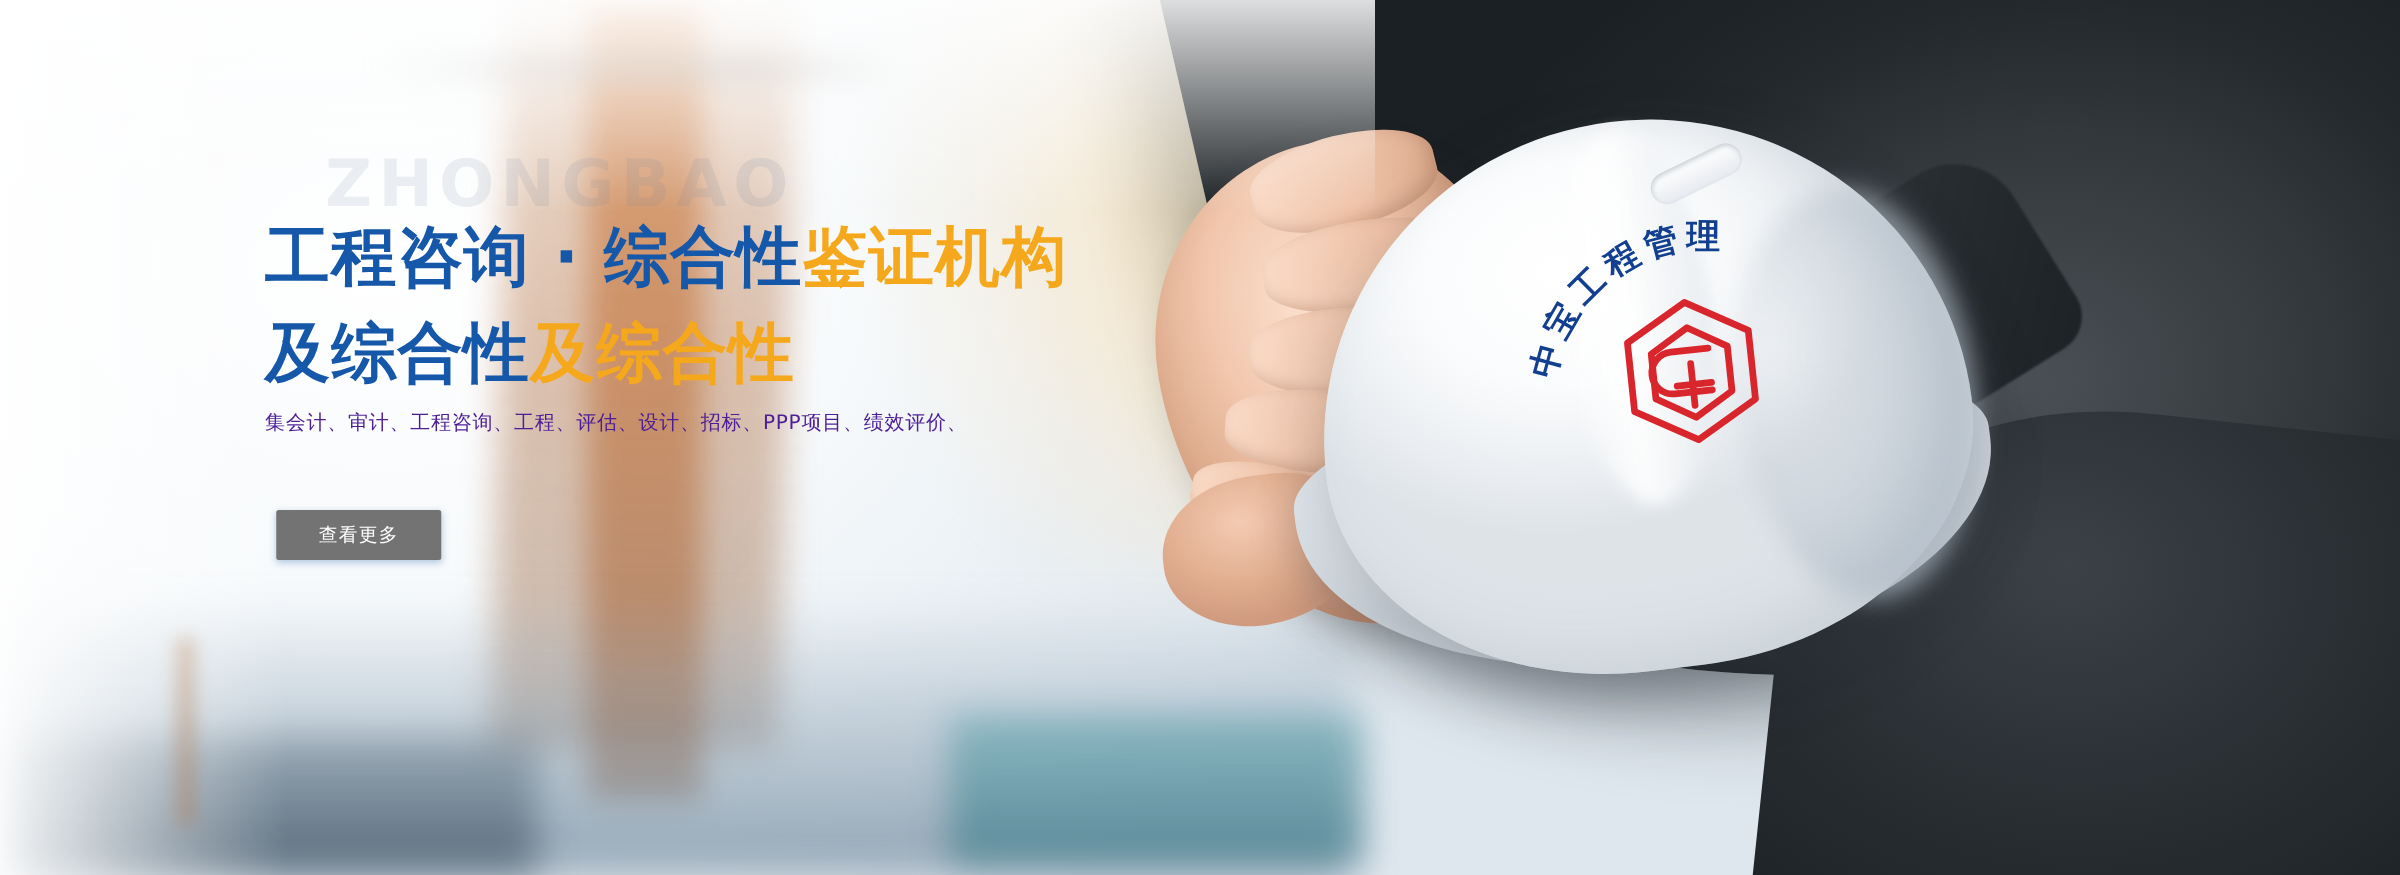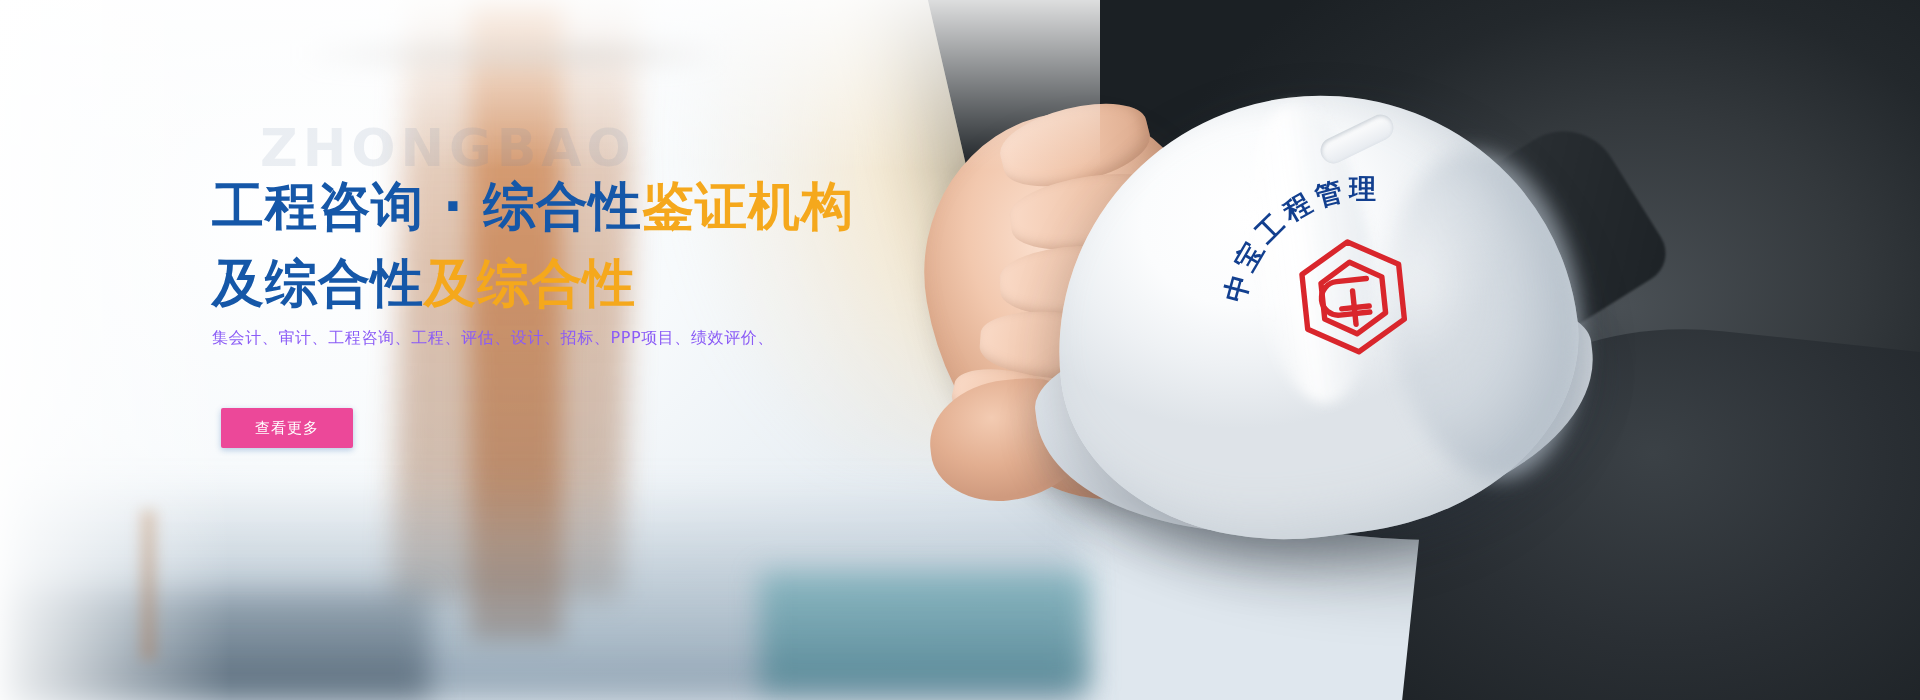--- a/index.html
+++ b/index.html
@@ -185,29 +185,29 @@
     font-family:"DejaVu Sans","Liberation Sans",sans-serif;
     font-size:52px;font-weight:800;line-height:1.48;
     letter-spacing:1px;white-space:nowrap;
   }
   .hl-blue{color:#1557a8;}
   .hl-orange{color:#f5a81c;}
 
   .desc{
     position:absolute;left:212px;top:315px;
     font-family:"DejaVu Sans","Liberation Sans",sans-serif;
-    font-size:16px;color:#8b5cf6;line-height:2.9;letter-spacing:.6px;
+    font-size:16px;color:#4c1d95;line-height:2.9;letter-spacing:.6px;
     white-space:nowrap;
   }
   .desc div{margin:0;}
 
   .cta{
     position:absolute;left:221px;top:408px;
     width:132px;height:40px;border:0;cursor:pointer;
-    background:#ec4899;color:#ffffff;
+    background:#737373;color:#ffffff;
     font-family:"DejaVu Sans","Liberation Sans",sans-serif;
     font-size:15px;letter-spacing:1px;
     display:flex;align-items:center;justify-content:center;
     border-radius:2px;
     box-shadow:0 2px 6px rgba(20,88,168,.3);
   }
 
   
   .left-fade{
     position:absolute;left:0;top:0;width:230px;height:100%;

